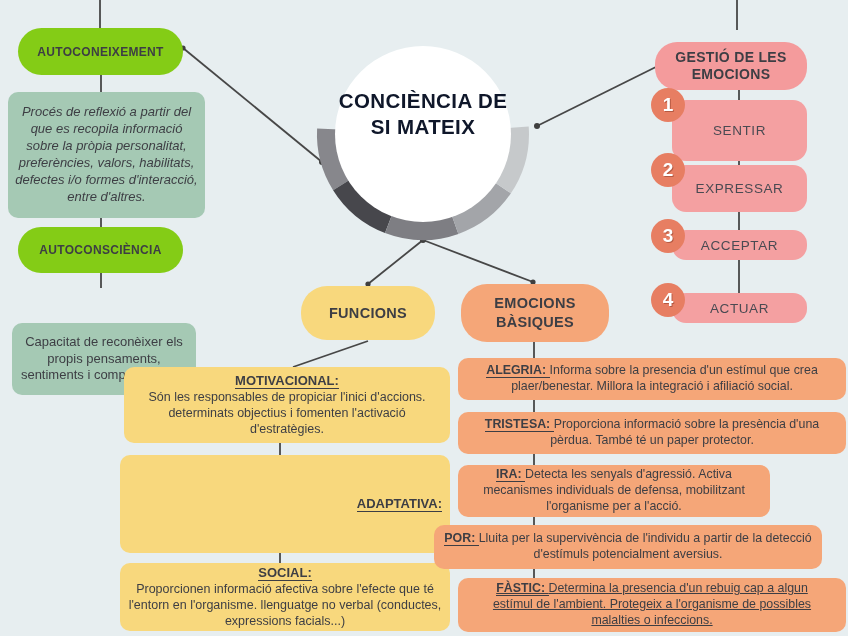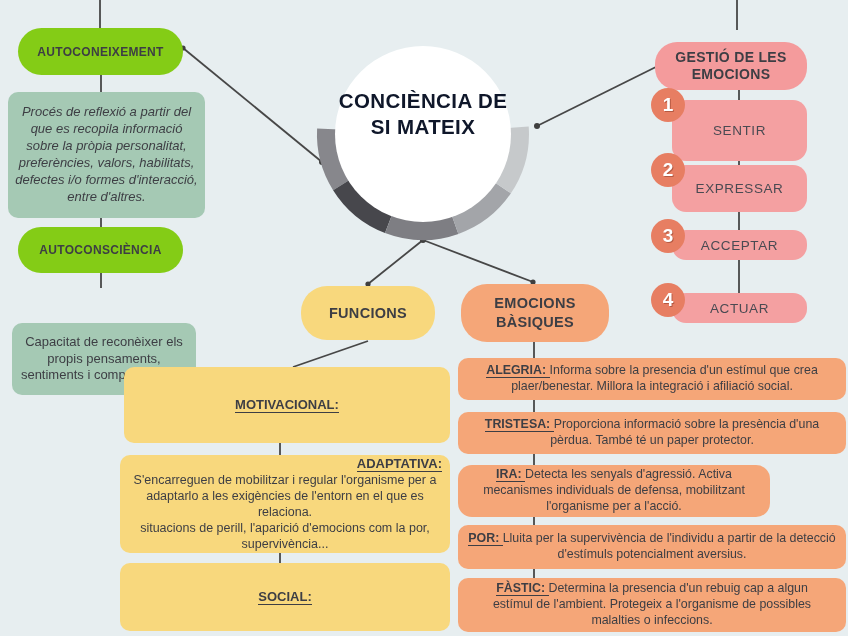--- a/index.html
+++ b/index.html
@@ -102,45 +102,45 @@
 <div class="node p-step" style="left:672px;top:230px;width:135px;height:30px;">ACCEPTAR</div>
 <div class="badge" style="left:651px;top:219px;">3</div>
 
 <div class="node p-step" style="left:672px;top:293px;width:135px;height:30px;">ACTUAR</div>
 <div class="badge" style="left:651px;top:283px;">4</div>
 
 <div class="node pill y-head" style="left:301px;top:286px;width:134px;height:54px;">FUNCIONS</div>
 
 <div class="node y-body" style="left:124px;top:367px;width:326px;height:76px;">
   <div class="f-title"><span class="u">MOTIVACIONAL</span></div>
+  <div class="f-text">Són les responsables de propiciar l'inici d'accions. determinats objectius i fomenten l'activació d'estratègies.</div>
 </div>
 
 <div class="node y-body" style="left:120px;top:455px;width:330px;height:98px;align-items:flex-end;">
   <div class="f-title"><span class="u">ADAPTATIVA</span></div>
-  <div class="f-text">S'encarreguen de mobilitzar i regular l'organisme per a adaptarlo a les exigències de l'entorn en el que es relaciona.
-situacions de perill, l'aparició d'emocions com la por, supervivència...</div>
 </div>
 
 <div class="node y-body" style="left:120px;top:563px;width:330px;height:68px;">
   <div class="f-title"><span class="u">SOCIAL</span></div>
+  <div class="f-text">Proporcionen informació afectiva sobre l'efecte que té l'entorn en l'organisme. llenguatge no verbal (conductes, expressions facials...)</div>
 </div>
 
 <div class="node pill o-head" style="left:461px;top:284px;width:148px;height:58px;padding:0 20px;">EMOCIONS BÀSIQUES</div>
 
 <div class="node o-body" style="left:458px;top:358px;width:388px;height:42px;">
   <p style="margin:16px;"><span class="e-title">ALEGRIA</span><span>Informa sobre la presencia d'un estímul que crea plaer/benestar. Millora la integració i afiliació social.</span></p>
 </div>
 
 <div class="node o-body" style="left:458px;top:412px;width:388px;height:42px;">
   <p style="margin:8px;"><span class="e-title">TRISTESA</span><span>Proporciona informació sobre la presència d'una pèrdua. També té un paper protector.</span></p>
 </div>
 
-<div class="node o-body" style="left:458px;top:465px;width:312px;height:52px;border-radius:14px;">
+<div class="node o-body" style="left:458px;top:465px;width:312px;height:52px;">
   <p style="margin:0;"><span class="e-title">IRA</span><span>Detecta les senyals d'agressió. Activa mecanismes individuals de defensa, mobilitzant l'organisme per a l'acció.</span></p>
 </div>
 
-<div class="node o-body" style="left:458px;top:525px;width:388px;height:44px;">
+<div class="node o-body" style="left:434px;top:525px;width:388px;height:44px;">
   <p style="margin:0;"><span class="e-title">POR</span><span>Lluita per la supervivència de l'individu a partir de la detecció d'estímuls potencialment aversius.</span></p>
 </div>
 
 <div class="node o-body" style="left:458px;top:578px;width:388px;height:54px;">
-  <p style="margin:8px;"><span class="e-title">FÀSTIC</span><span>Determina la presencia d'un rebuig cap a algun estímul de l'ambient. Protegeix a l'organisme de possibles malalties o infeccions.</span></p>
+  <p style="margin:8px;text-decoration:underline;"><span class="e-title">FÀSTIC</span><span>Determina la presencia d'un rebuig cap a algun estímul de l'ambient. Protegeix a l'organisme de possibles malalties o infeccions.</span></p>
 </div>
 
 </body></html>

